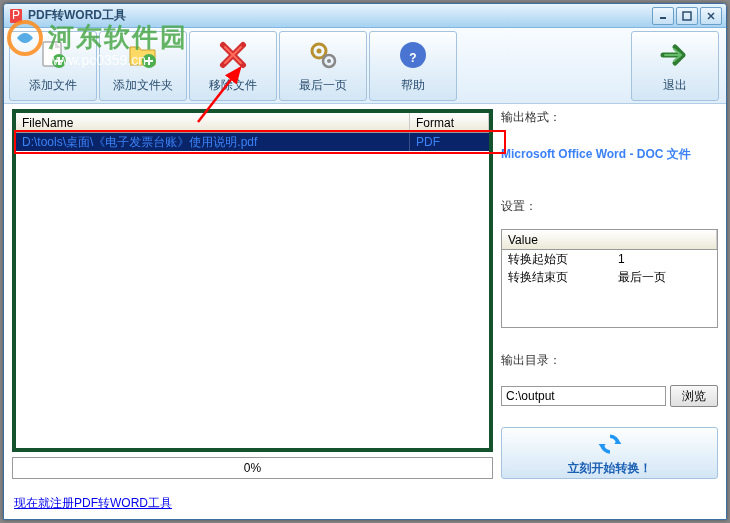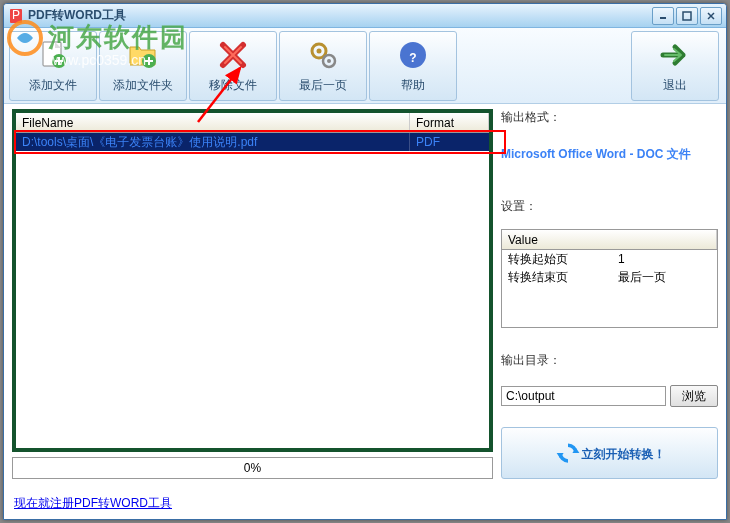--- a/index.html
+++ b/index.html
@@ -28,21 +28,21 @@
 .td-format { flex: 1; }
 .red-box { position: absolute; border: 2px solid #ff0000; pointer-events: none; }
 .progress-bar { height: 22px; border: 1px solid #999; margin-top: 5px; background: #fff; display: flex; align-items: center; justify-content: center; }
 .right-pane { flex: 1; display: flex; flex-direction: column; gap: 12px; }
 .label { color: #333; margin-bottom: 2px; }
 .output-format { font-weight: bold; color: #3b82f6; padding: 6px 0; }
 .settings-table { border: 1px solid #999; background: #fff; height: 120px; }
 .output-dir-row { display: flex; gap: 4px; align-items: center; margin-top: 2px; }
 .output-input { flex: 1; border: 1px solid #999; padding: 2px 4px; height: 20px; background: #fff; }
 .browse-btn { width: 48px; height: 22px; border: 1px solid #888; background: linear-gradient(to bottom, #f8f8f8, #e0e0e0); border-radius: 2px; cursor: pointer; }
-.convert-btn { height: 62px; border: 1px solid #a3c3df; background: linear-gradient(to bottom, #fdfeff, #d3e6f5); border-radius: 3px; margin-top: 8px; display: flex; flex-direction: row; align-items: center; justify-content: center; cursor: pointer; }
+.convert-btn { height: 62px; border: 1px solid #a3c3df; background: linear-gradient(to bottom, #fdfeff, #d3e6f5); border-radius: 3px; margin-top: 8px; display: flex; flex-direction: column; align-items: center; justify-content: center; cursor: pointer; }
 .convert-icon { width: 28px; height: 28px; }
 .convert-label { color: #1a5fb4; font-weight: bold; margin-top: 2px; }
 .footer { position: absolute; bottom: 8px; left: 10px; height: 16px; }
 .footer-link { color: #0000ee; text-decoration: underline; cursor: pointer; }
 .watermark { position: absolute; top: 18px; left: 0; width: 200px; height: 50px; pointer-events: none; z-index: 100; }
 .watermark-text { color: #4aa84a; font-size: 26px; font-weight: bold; opacity: 0.85; font-family: "KaiTi","STKaiti",serif; letter-spacing: 2px; }
 .watermark-url { color: #ffffff; font-size: 14px; opacity: 0.9; }
 .red-arrow { position: absolute; top: 60px; left: 190px; z-index: 101; pointer-events: none; }
 .spacer { flex: 1; }
 </style>

